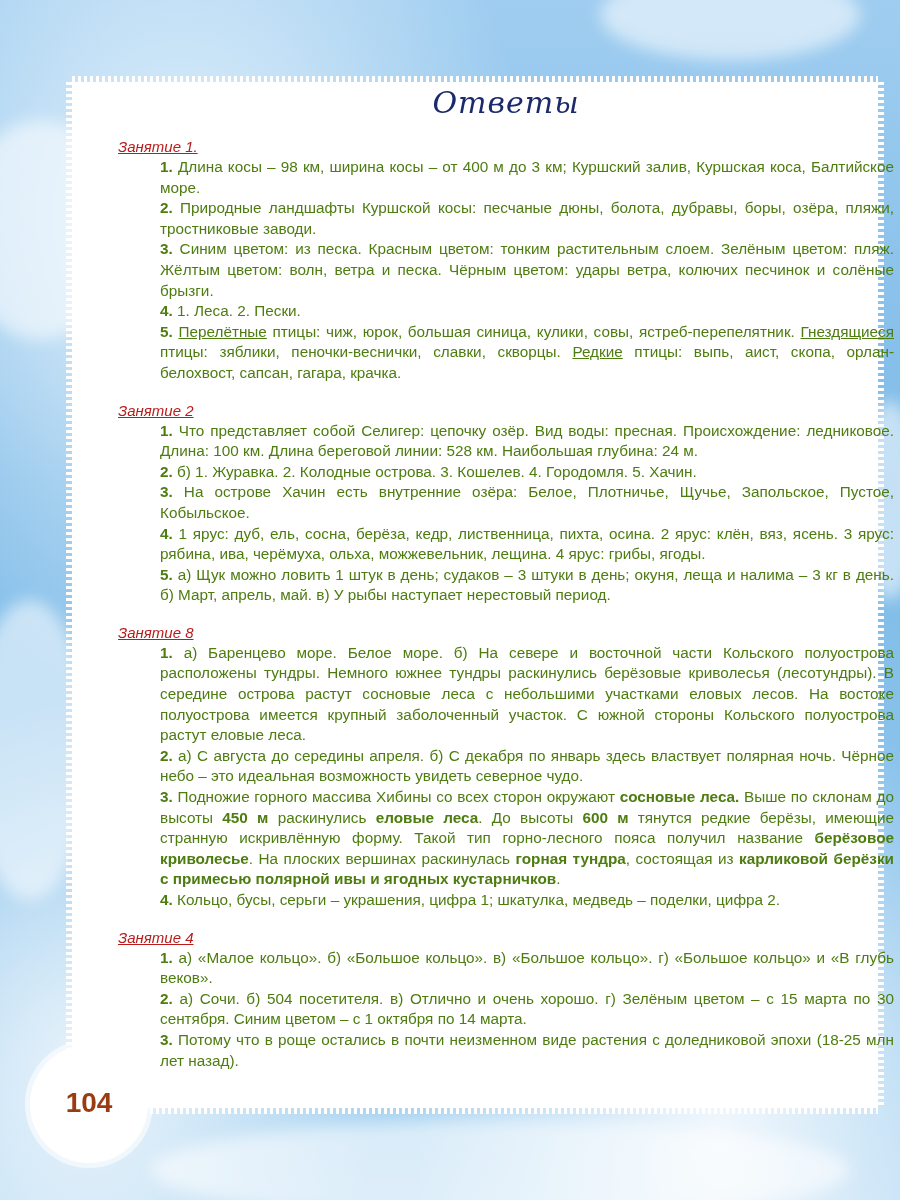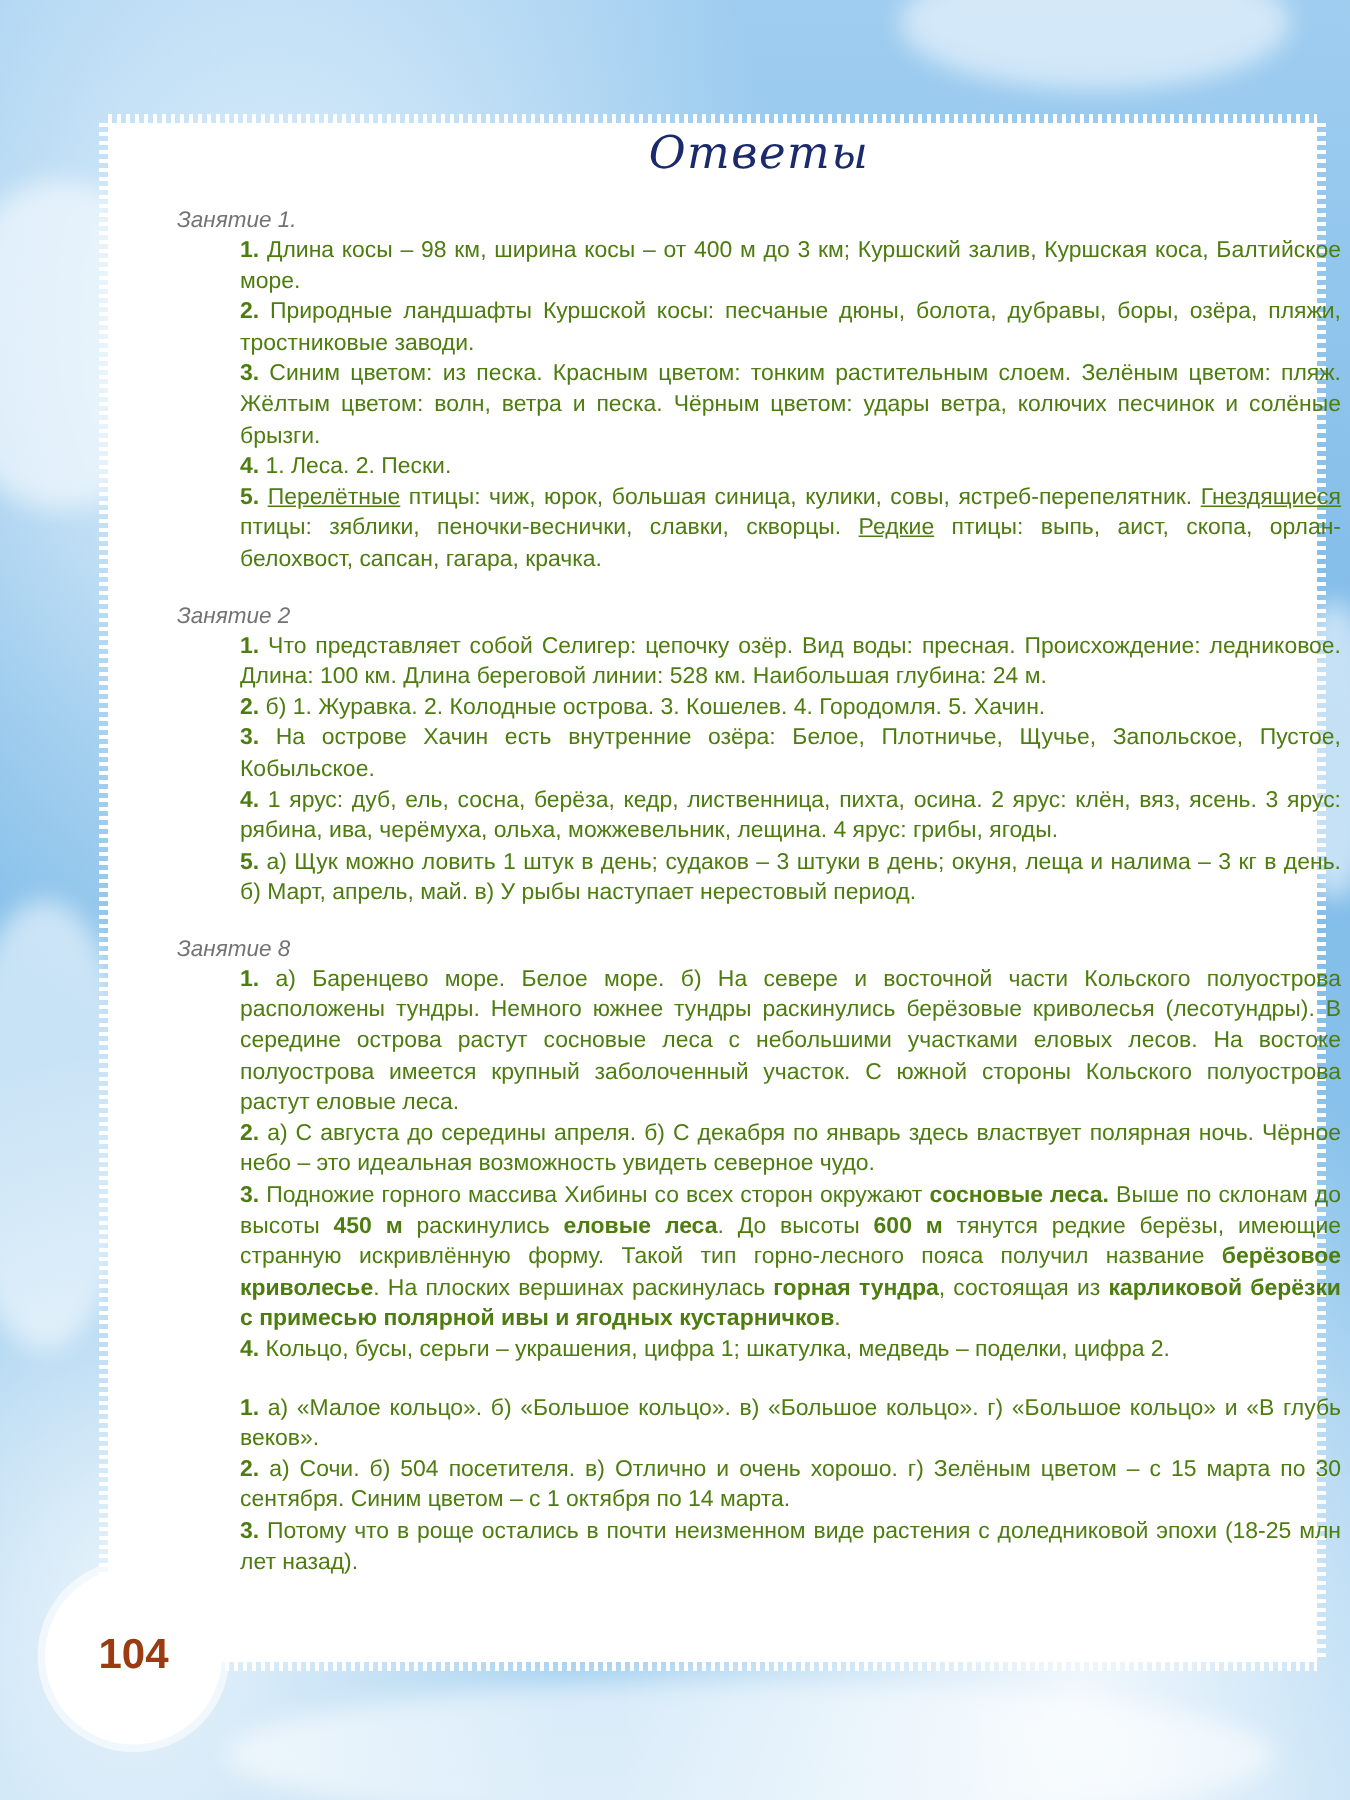--- a/index.html
+++ b/index.html
@@ -32,21 +32,21 @@
     position:absolute; left:30px; top:1045px; width:118px; height:118px; border-radius:50%;
     background:#fff; box-shadow:0 0 0 5px rgba(255,255,255,0.6);
     display:flex; align-items:center; justify-content:center;
   }
   .badge span { color:#9a3b12; font-weight:bold; font-size:28px; font-family:"Liberation Sans", sans-serif; margin-top:-2px; }
   .content { position:absolute; left:90px; top:85px; width:776px;margin-left:28px; }
   h1 {
     text-align:center; margin:0 0 18px 0; font-family:"DejaVu Serif", serif; font-style:italic;
     font-weight:normal; font-size:30px; color:#1b2a6b; letter-spacing:1px;
   }
-  .sec-title { color:#737373; font-style:italic; font-size:15px; margin:0 0 2px 0; font-family:"Liberation Sans", sans-serif; }
+  .sec-title { color:#b91c1c; font-style:italic; font-size:15px; margin:0 0 2px 0; font-family:"Liberation Sans", sans-serif;text-decoration:underline; }
   .item { margin:0 0 0 42px; font-size:15.3px; line-height:20.6px; color:#4d7c0f; text-align:justify; }
   .item b.num { font-weight:bold; }
   .section { margin-bottom:18px; }
   u { text-decoration:underline; }
 </style>
 </head>
 <body>
 
 <div>
   <div class="cloud" style="left:-40px;top:120px;width:160px;height:220px;"></div>
@@ -82,20 +82,21 @@
         <div class="item"><b class="num">5.</b><span> а) Щук можно ловить 1 штук в день; судаков – 3 штуки в день; окуня, леща и налима – 3 кг в день. б) Март, апрель, май. в) У рыбы наступает нерестовый период.</span></div>
       </div>
       <div class="section">
         <div class="sec-title">Занятие 8</div>
         <div class="item"><b class="num">1.</b><span> а) Баренцево море. Белое море. б) На севере и восточной части Кольского полуострова расположены тундры. Немного южнее тундры раскинулись берёзовые криволесья (лесотундры). В середине острова растут сосновые леса с небольшими участками еловых лесов. На востоке полуострова имеется крупный заболоченный участок. С южной стороны Кольского полуострова растут еловые леса.</span></div>
         <div class="item"><b class="num">2.</b><span> а) С августа до середины апреля. б) С декабря по январь здесь властвует полярная ночь. Чёрное небо – это идеальная возможность увидеть северное чудо.</span></div>
         <div class="item"><b class="num">3.</b><span> Подножие горного массива Хибины со всех сторон окружают </span><b>сосновые леса.</b><span> Выше по склонам до высоты </span><b>450 м</b><span> раскинулись </span><b>еловые леса</b><span>. До высоты </span><b>600 м</b><span> тянутся редкие берёзы, имеющие странную искривлённую форму. Такой тип горно-лесного пояса получил название </span><b>берёзовое криволесье</b><span>. На плоских вершинах раскинулась </span><b>горная тундра</b><span>, состоящая из </span><b>карликовой берёзки с примесью полярной ивы и ягодных кустарничков</b><span>.</span></div>
         <div class="item"><b class="num">4.</b><span> Кольцо, бусы, серьги – украшения, цифра 1; шкатулка, медведь – поделки, цифра 2.</span></div>
       </div>
       <div class="section">
+        <div class="sec-title">Занятие 4</div>
         <div class="item"><b class="num">1.</b><span> а) «Малое кольцо». б) «Большое кольцо». в) «Большое кольцо». г) «Большое кольцо» и «В глубь веков».</span></div>
         <div class="item"><b class="num">2.</b><span> а) Сочи. б) 504 посетителя. в) Отлично и очень хорошо. г) Зелёным цветом – с 15 марта по 30 сентября. Синим цветом – с 1 октября по 14 марта.</span></div>
         <div class="item"><b class="num">3.</b><span> Потому что в роще остались в почти неизменном виде растения с доледниковой эпохи (18-25 млн лет назад).</span></div>
       </div>
     </div>
 </div>
 
 <div class="badge">
   <span>104</span>
 </div>

